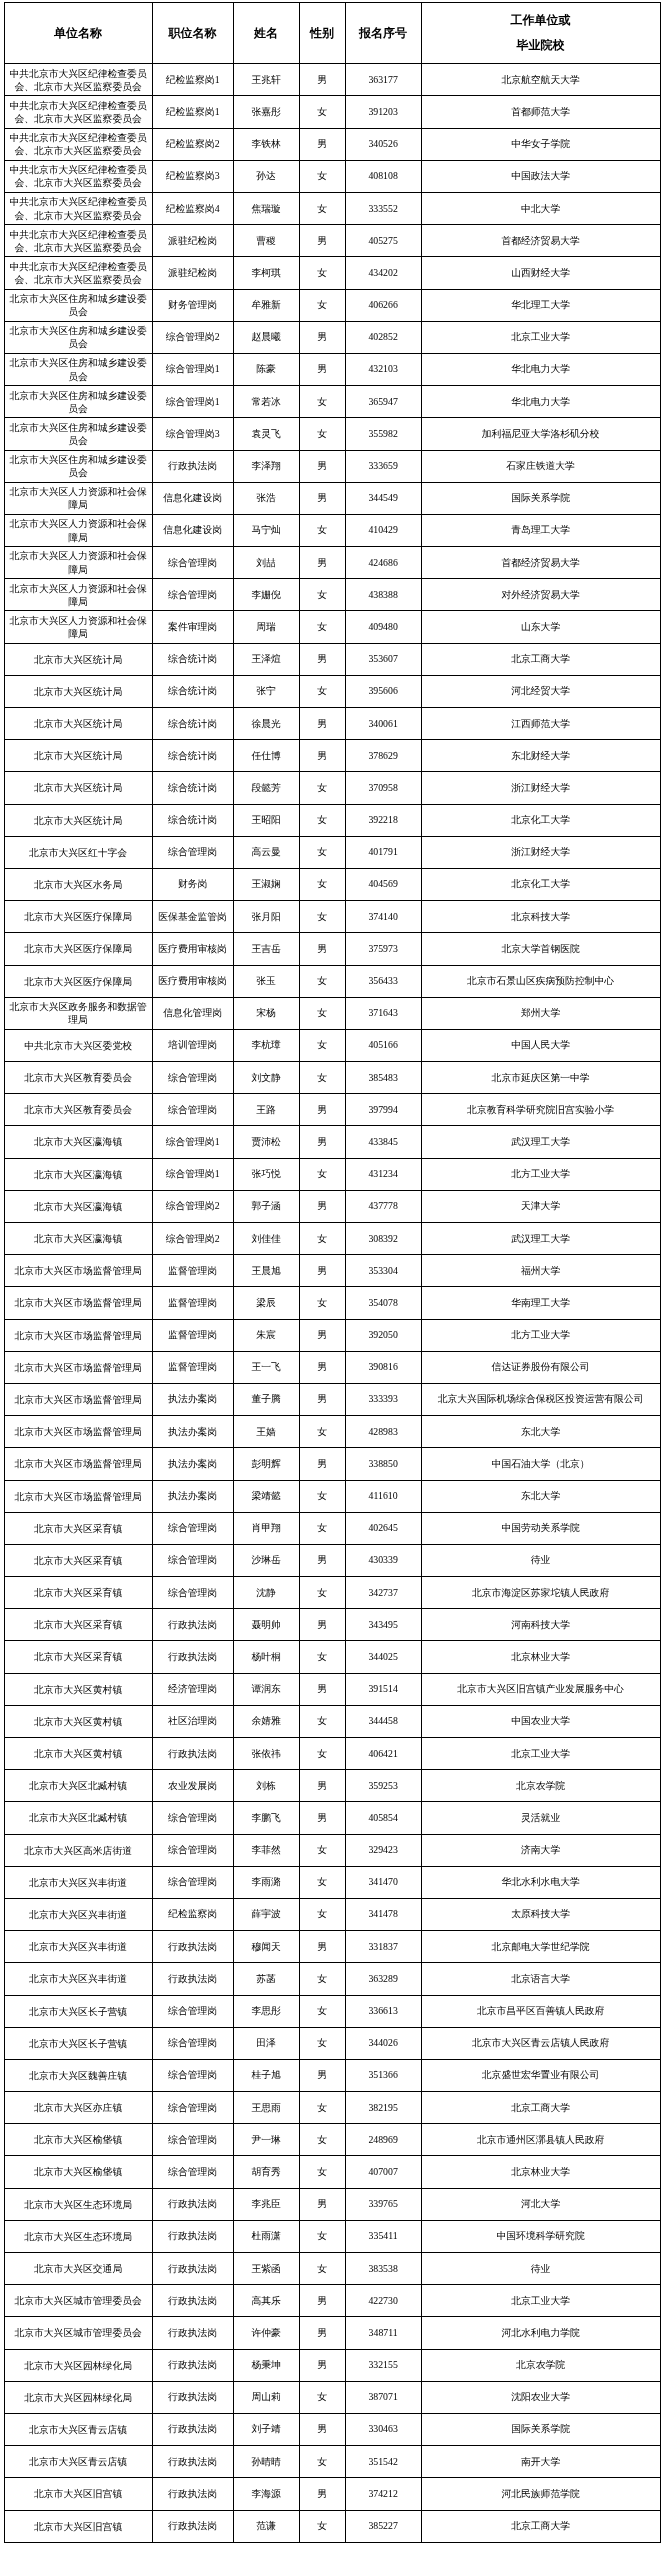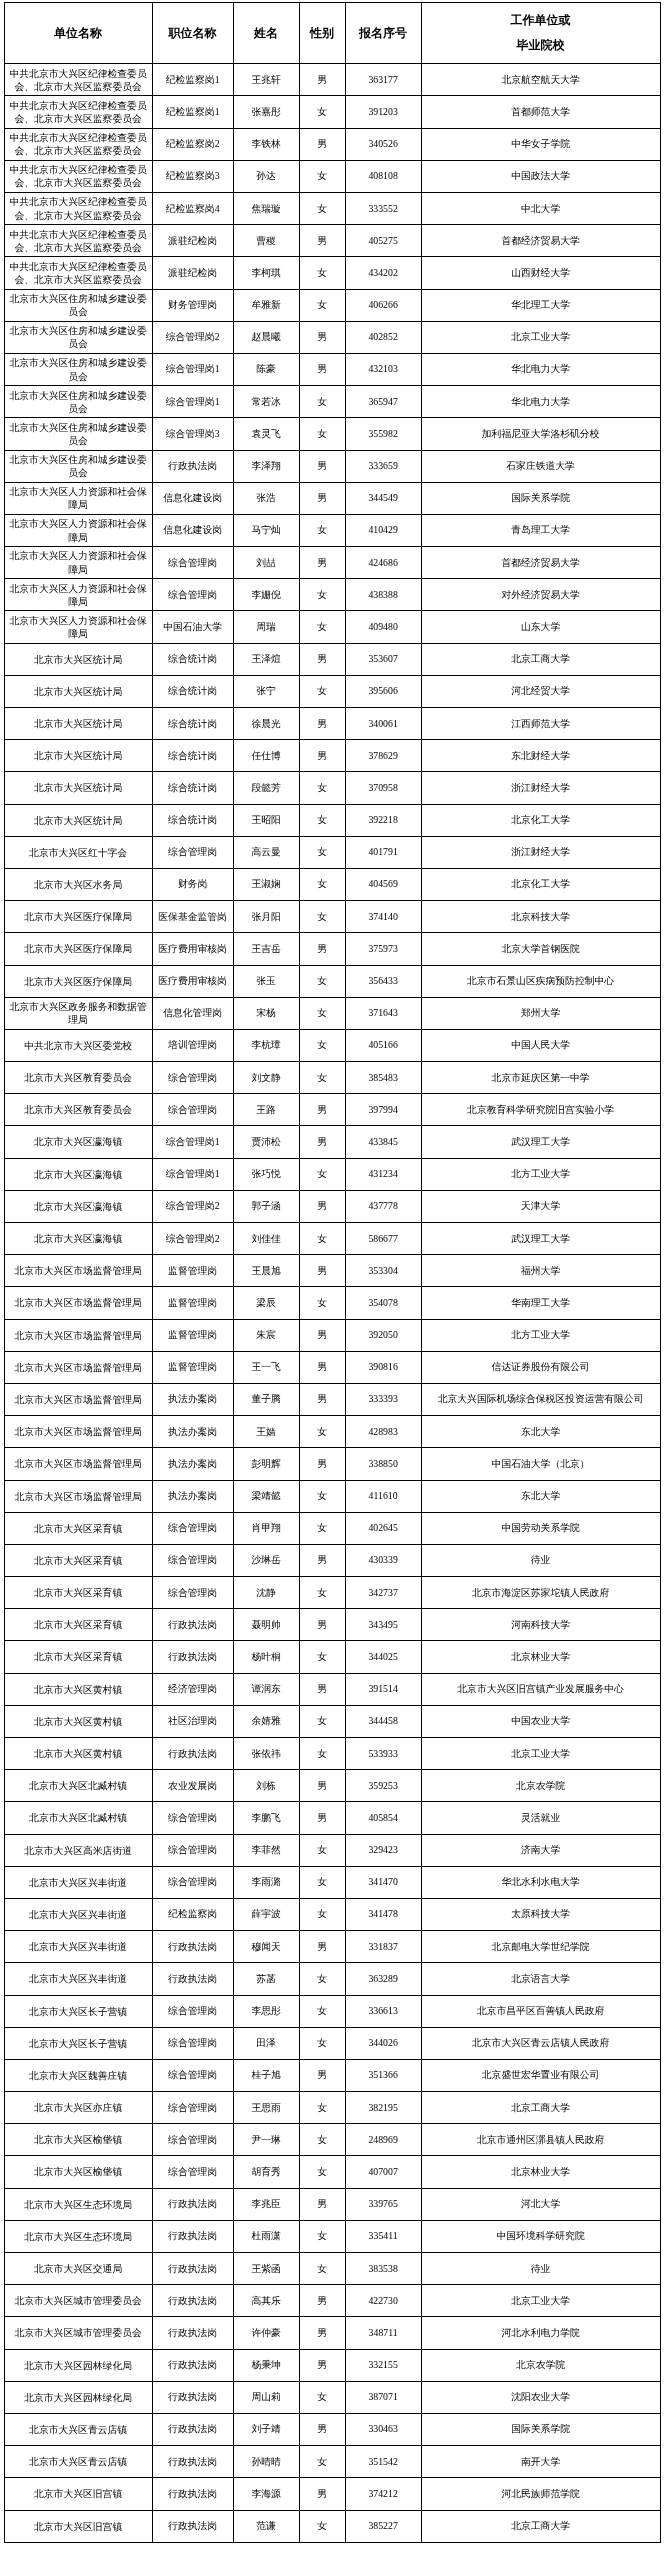--- a/index.html
+++ b/index.html
@@ -206,21 +206,21 @@
         <tr>
           <td>北京市大兴区人力资源和社会保障局</td>
           <td>综合管理岗</td>
           <td>李姗倪</td>
           <td>女</td>
           <td>438388</td>
           <td>对外经济贸易大学</td>
         </tr>
         <tr>
           <td>北京市大兴区人力资源和社会保障局</td>
-          <td>中国石油大学</td>
+          <td>案件审理岗</td>
           <td>周瑞</td>
           <td>女</td>
           <td>409480</td>
           <td>山东大学</td>
         </tr>
         <tr>
           <td>北京市大兴区统计局</td>
           <td>综合统计岗</td>
           <td>王泽煊</td>
           <td>男</td>
@@ -361,21 +361,21 @@
           <td>郭子涵</td>
           <td>男</td>
           <td>437778</td>
           <td>天津大学</td>
         </tr>
         <tr>
           <td>北京市大兴区瀛海镇</td>
           <td>综合管理岗2</td>
           <td>刘佳佳</td>
           <td>女</td>
-          <td>586677</td>
+          <td>308392</td>
           <td>武汉理工大学</td>
         </tr>
         <tr>
           <td>北京市大兴区市场监督管理局</td>
           <td>监督管理岗</td>
           <td>王晨旭</td>
           <td>男</td>
           <td>353304</td>
           <td>福州大学</td>
         </tr>
@@ -489,21 +489,21 @@
           <td>余婧雅</td>
           <td>女</td>
           <td>344458</td>
           <td>中国农业大学</td>
         </tr>
         <tr>
           <td>北京市大兴区黄村镇</td>
           <td>行政执法岗</td>
           <td>张依祎</td>
           <td>女</td>
-          <td>533933</td>
+          <td>406421</td>
           <td>北京工业大学</td>
         </tr>
         <tr>
           <td>北京市大兴区北臧村镇</td>
           <td>农业发展岗</td>
           <td>刘栋</td>
           <td>男</td>
           <td>359253</td>
           <td>北京农学院</td>
         </tr>

